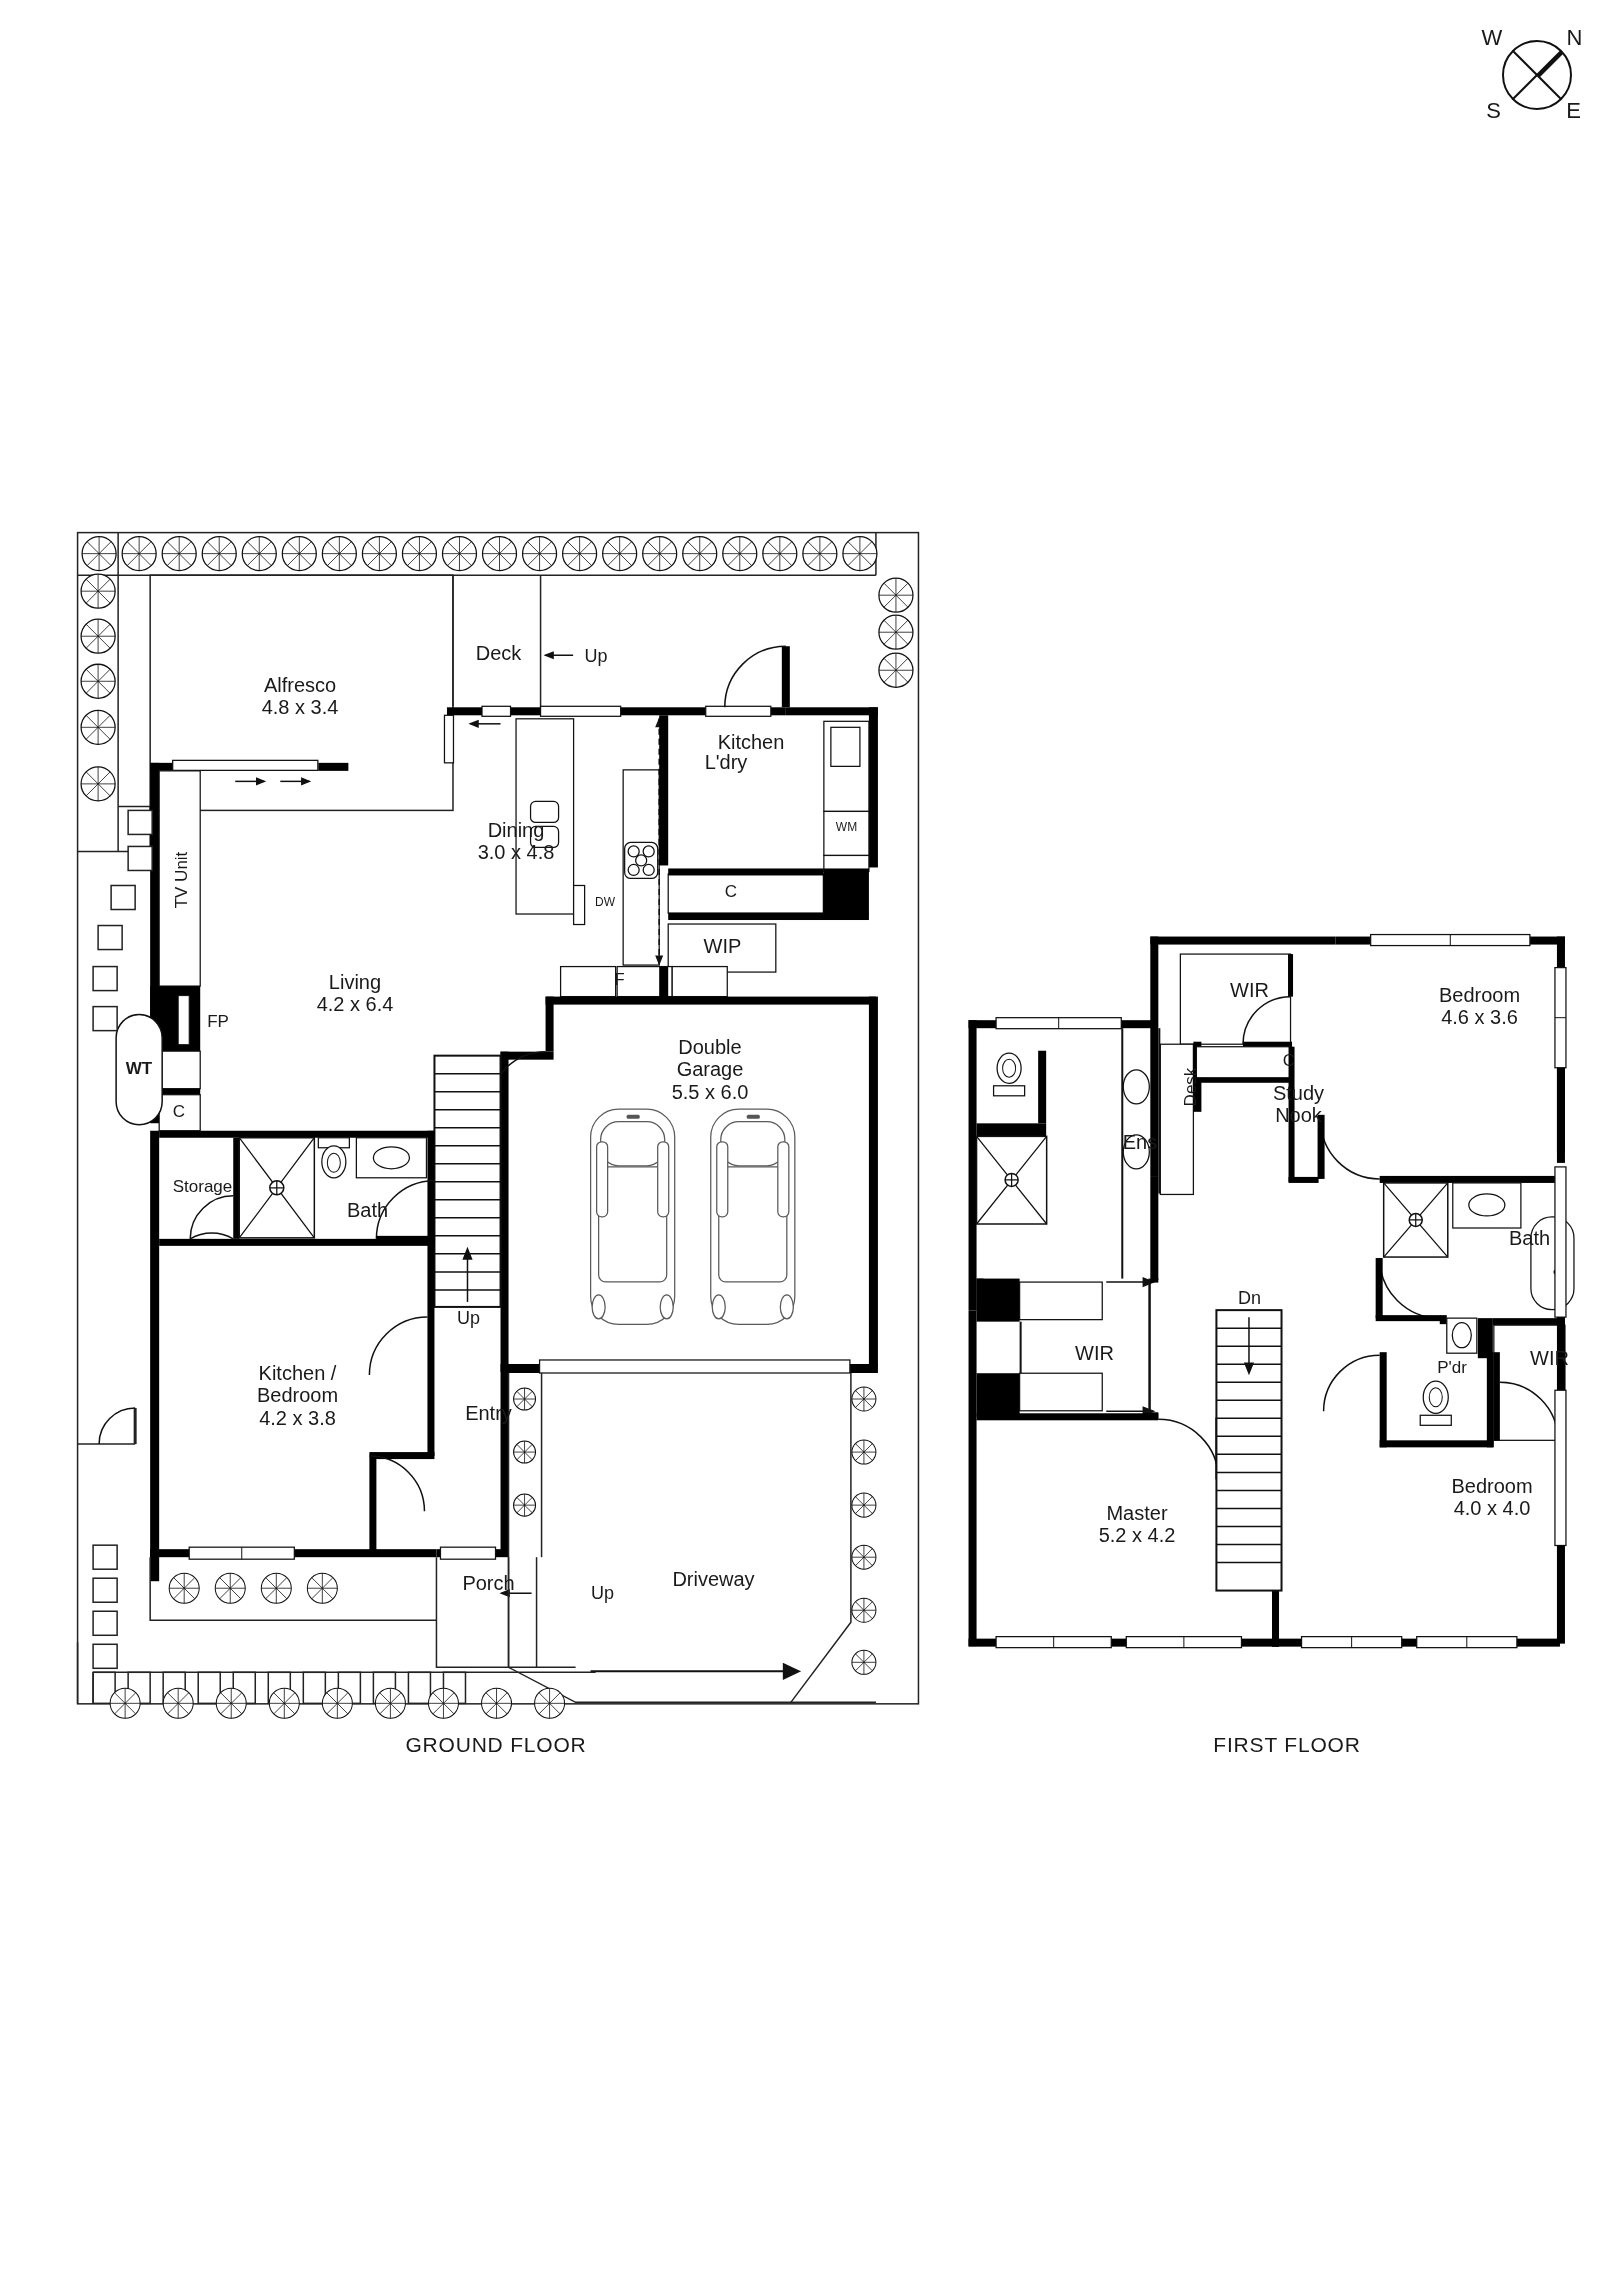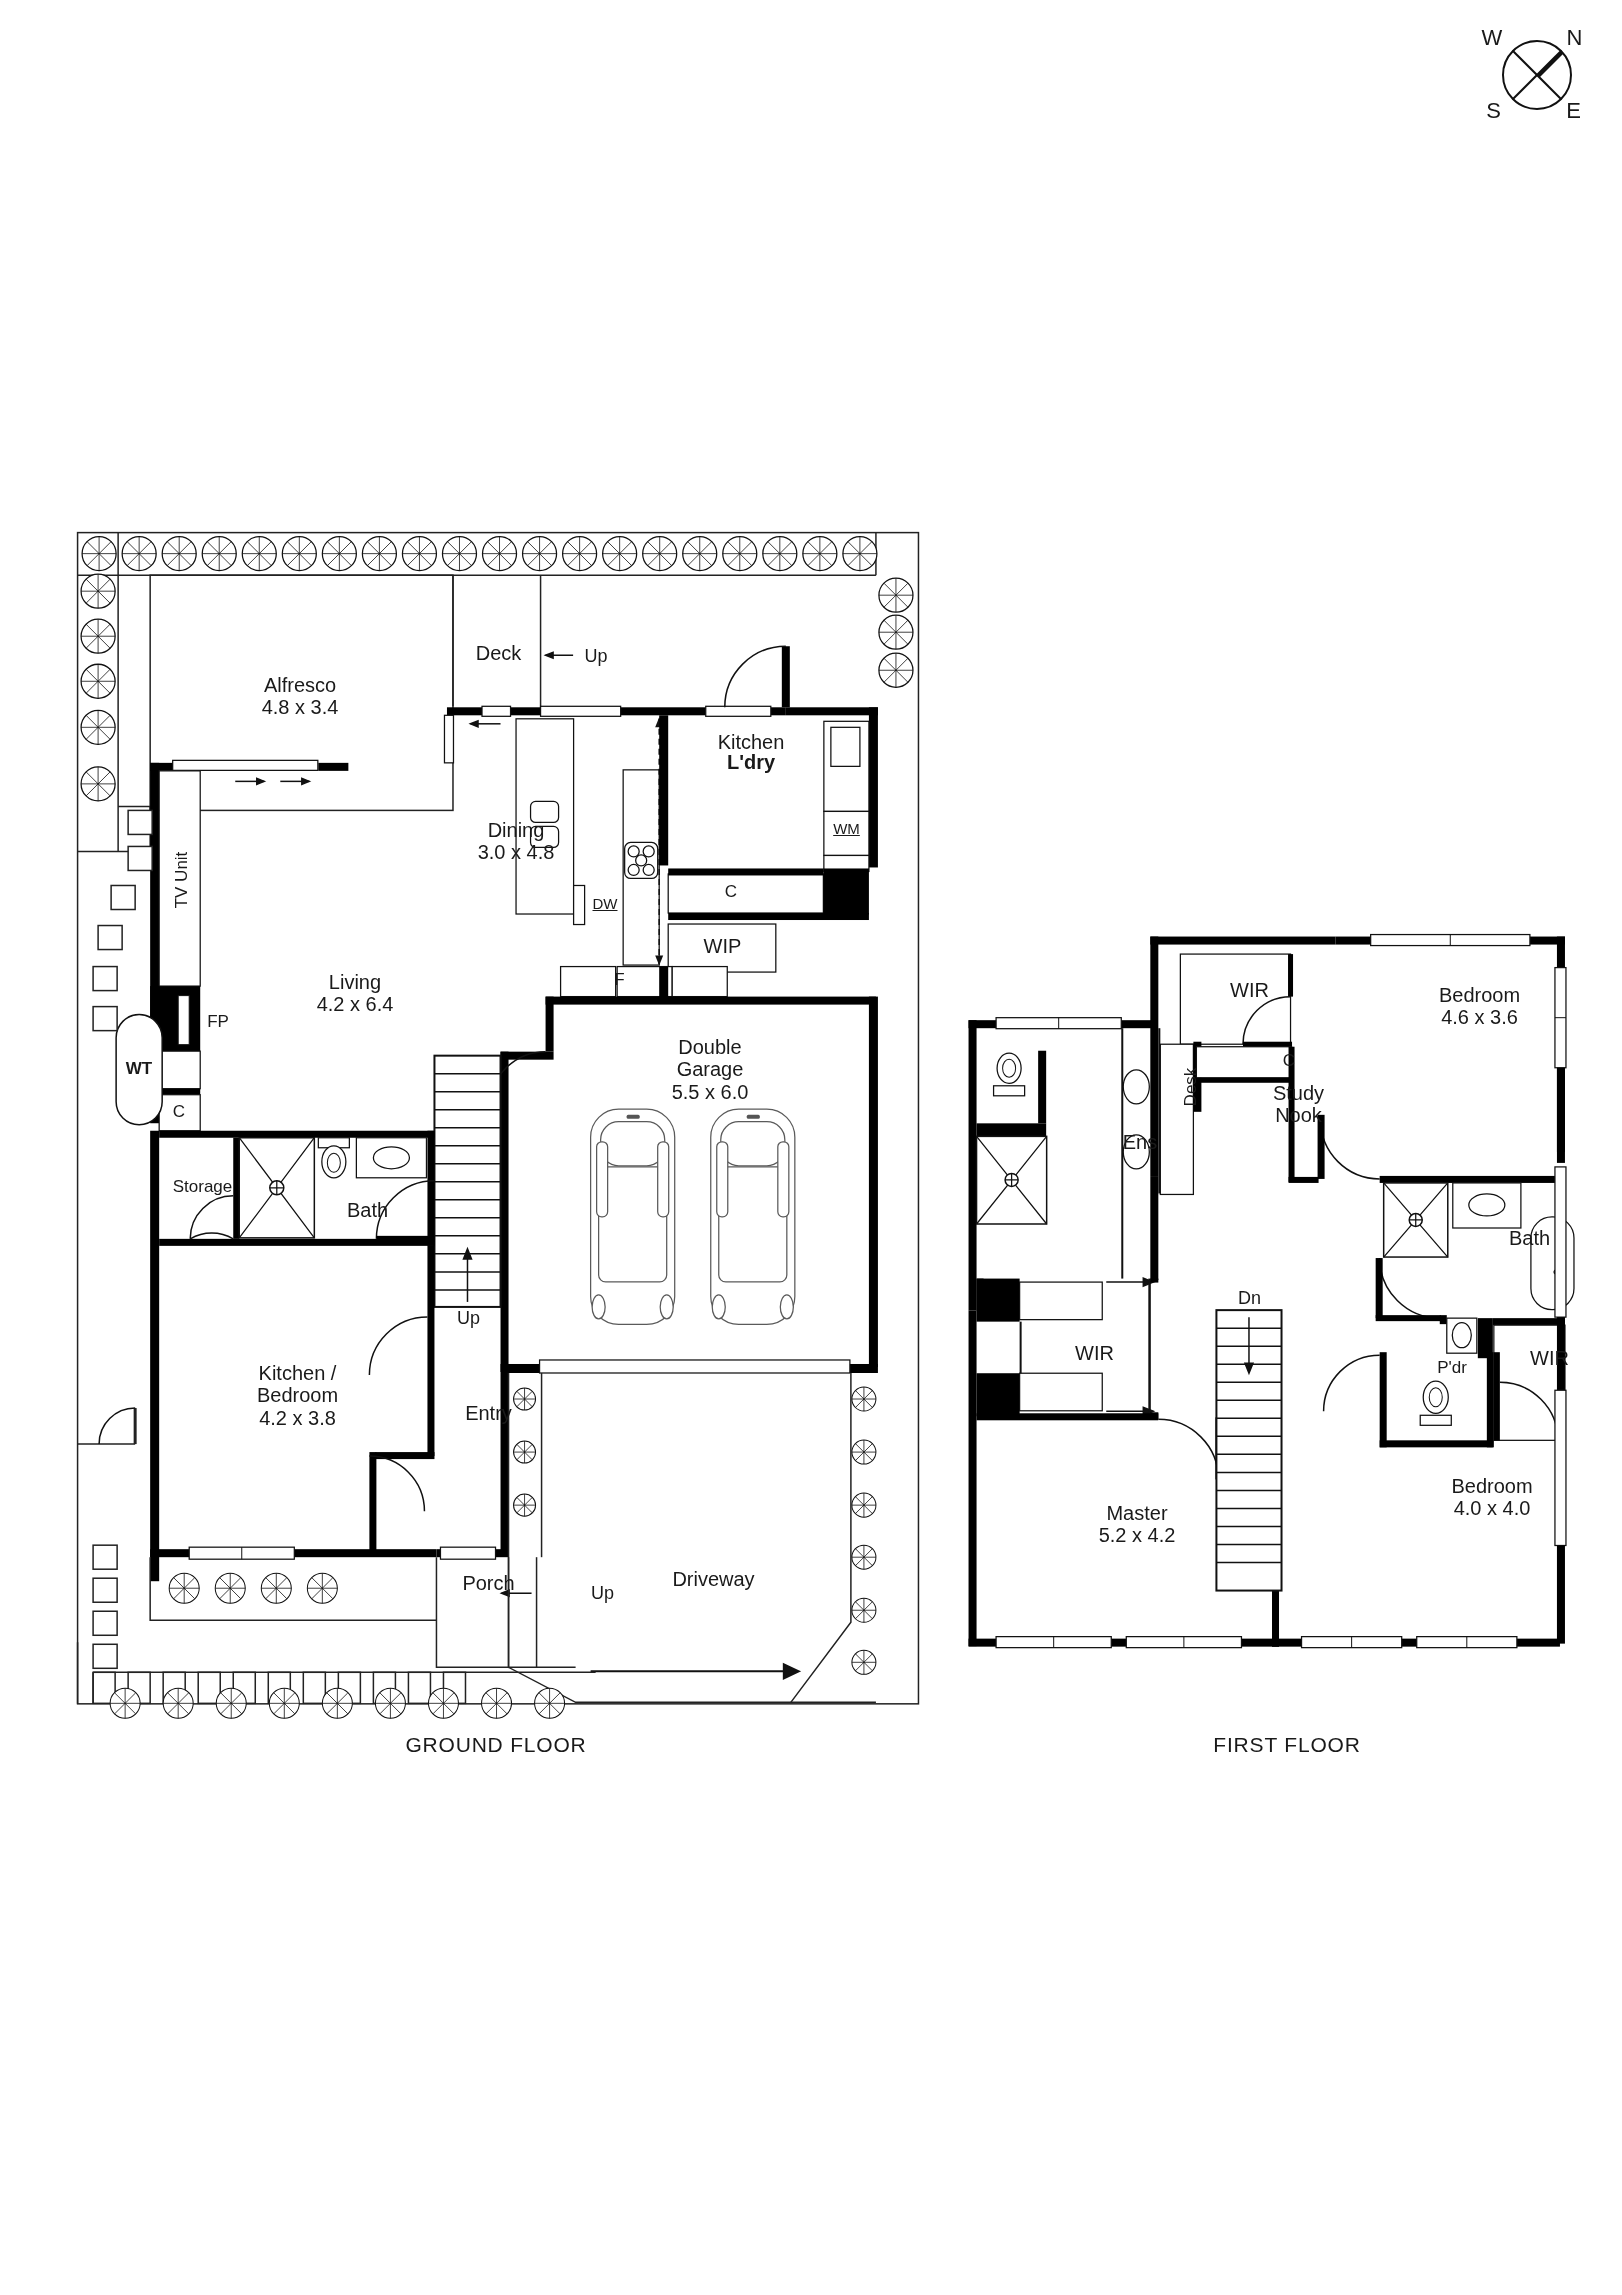--- a/index.html
+++ b/index.html
@@ -9,21 +9,21 @@
     color:#1a1a1a;
     overflow:hidden;
   }
   .abs{position:absolute;}
   
   .lbl{position:absolute;text-align:center;line-height:1.12;white-space:nowrap;color:#1a1a1a;}
   .rm{font-size:20px;}
   .rm .dim{display:block;font-size:20px;}
   .sm{font-size:17px;}
   .xs{font-size:18px;}
-  .xxs{font-size:15px;text-decoration:underline;}
+  .xxs{font-size:12px;}
   .floorlabel{font-size:21px;letter-spacing:0.8px;}
   .vert{transform:rotate(-90deg);transform-origin:center center;}
   
   svg.layer{position:absolute;left:0;top:0;overflow:visible;}
 </style>
 </head>
 <body>
 
 <div class="abs" style="left:1492px;top:30px;width:90px;height:90px;">
   <svg class="layer" width="90" height="90" viewBox="0 0 180 180">
@@ -470,21 +470,21 @@
   <span class="dim">3.0 x 4.8</span>
 </div>
 <div class="lbl rm" style="left:280px;top:971px;width:150px;">
   <span>Living</span>
   <span class="dim">4.2 x 6.4</span>
 </div>
 <div class="lbl sm vert" style="left:142px;top:870px;width:80px;height:20px;">TV Unit</div>
 <div class="lbl sm" style="left:198px;top:1012px;width:40px;">FP</div>
 <div class="lbl sm" style="left:119px;top:1059px;width:40px;font-weight:bold;">WT</div>
 <div class="lbl sm" style="left:164px;top:1102px;width:30px;">C</div>
-<div class="lbl rm" style="left:701px;top:751px;width:100px;font-weight:bold;">L'dry</div>
+<div class="lbl rm" style="left:676px;top:751px;width:100px;">L'dry</div>
 <div class="lbl xxs" style="left:825px;top:821px;width:43px;">WM</div>
 <div class="lbl sm" style="left:716px;top:882px;width:30px;">C</div>
 <div class="lbl rm" style="left:675px;top:935px;width:95px;">WIP</div>
 <div class="lbl xxs" style="left:585px;top:896px;width:40px;">DW</div>
 <div class="lbl sm" style="left:607px;top:970px;width:25px;">F</div>
 <div class="lbl rm" style="left:635px;top:1036px;width:150px;">
   <span>Double</span>
   <span class="dim">Garage</span>
   <span class="dim">5.5 x 6.0</span>
 </div>

